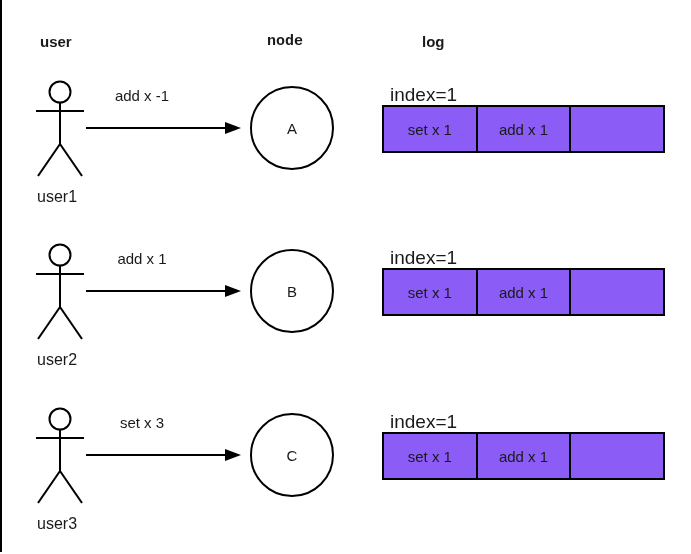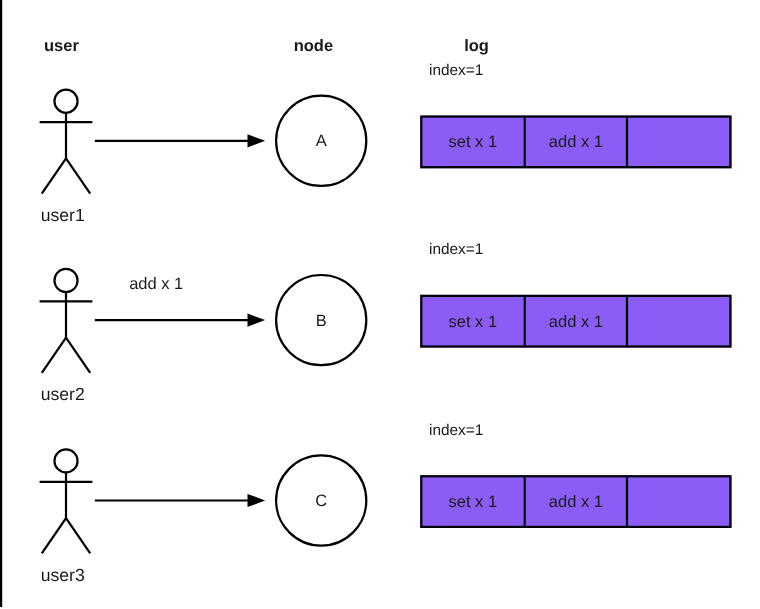--- a/index.html
+++ b/index.html
@@ -19,21 +19,21 @@
     background: #000000;
   }
   .col-header {
     position: absolute;
     top: 33px;
     font-size: 15px;
     font-weight: bold;
     white-space: nowrap;
   }
   .col-header.user { left: 40px; }
-  .col-header.node { left: 267px; }
+  .col-header.node { left: 267px; font-family: Liberation Mono, monospace; }
   .col-header.log  { left: 422px; }
 
   .row { position: absolute; left: 0; width: 691px; height: 168px; }
   .row.r0 { top: 55px; }
   .row.r1 { top: 218px; }
   .row.r2 { top: 382px; }
 
   .person { position: absolute; left: 34px; top: 25px; }
   .user-label {
     position: absolute; left: 37px; top: 133px;
@@ -48,22 +48,22 @@
   .node-circle {
     position: absolute; left: 250px; top: 31px;
     width: 80px; height: 80px;
     border: 2px solid #000000; border-radius: 50%;
     background: #ffffff;
     display: flex; align-items: center; justify-content: center;
     font-size: 15px;
   }
 
   .log-index {
-    position: absolute; left: 390px; top: 0;
-    font-size: 14px; white-space: nowrap;
+    position: absolute; left: 390px; top: 29px;
+    font-size: 19px; white-space: nowrap;
   }
   .log-table {
     position: absolute; left: 382px; top: 50px;
     width: 279px; height: 44px;
     border: 2px solid #000000;
     display: flex;
     background: #8b5cf6;
   }
   .log-cell {
     flex: 1;
@@ -85,20 +85,21 @@
 
   <div class="row r0">
     <svg class="person" width="52" height="98" viewBox="0 0 52 98">
       <circle cx="26" cy="12" r="10.5" fill="none" stroke="#000" stroke-width="2"></circle>
       <line x1="26" y1="22.5" x2="26" y2="64" stroke="#000" stroke-width="2"></line>
       <line x1="2" y1="31" x2="50" y2="31" stroke="#000" stroke-width="2"></line>
       <line x1="26" y1="64" x2="4" y2="96" stroke="#000" stroke-width="2"></line>
       <line x1="26" y1="64" x2="48" y2="96" stroke="#000" stroke-width="2"></line>
     </svg>
     <div class="user-label">user1</div>
+    <div class="msg-label">add x -1</div>
     <svg class="arrow" width="156" height="16" viewBox="0 0 156 16">
       <line x1="0" y1="8" x2="140" y2="8" stroke="#000" stroke-width="2"></line>
       <path d="M139,2 L155,8 L139,14 Z" fill="#000"></path>
     </svg>
     <div class="node-circle">
       <span>A</span>
     </div>
     <div class="log-index">index=1</div>
     <div class="log-table">
       <div class="log-cell">set x 1</div>
@@ -134,20 +135,21 @@
 
   <div class="row r2">
     <svg class="person" width="52" height="98" viewBox="0 0 52 98">
       <circle cx="26" cy="12" r="10.5" fill="none" stroke="#000" stroke-width="2"></circle>
       <line x1="26" y1="22.5" x2="26" y2="64" stroke="#000" stroke-width="2"></line>
       <line x1="2" y1="31" x2="50" y2="31" stroke="#000" stroke-width="2"></line>
       <line x1="26" y1="64" x2="4" y2="96" stroke="#000" stroke-width="2"></line>
       <line x1="26" y1="64" x2="48" y2="96" stroke="#000" stroke-width="2"></line>
     </svg>
     <div class="user-label">user3</div>
+    <div class="msg-label">set x 3</div>
     <svg class="arrow" width="156" height="16" viewBox="0 0 156 16">
       <line x1="0" y1="8" x2="140" y2="8" stroke="#000" stroke-width="2"></line>
       <path d="M139,2 L155,8 L139,14 Z" fill="#000"></path>
     </svg>
     <div class="node-circle">
       <span>C</span>
     </div>
     <div class="log-index">index=1</div>
     <div class="log-table">
       <div class="log-cell">set x 1</div>

